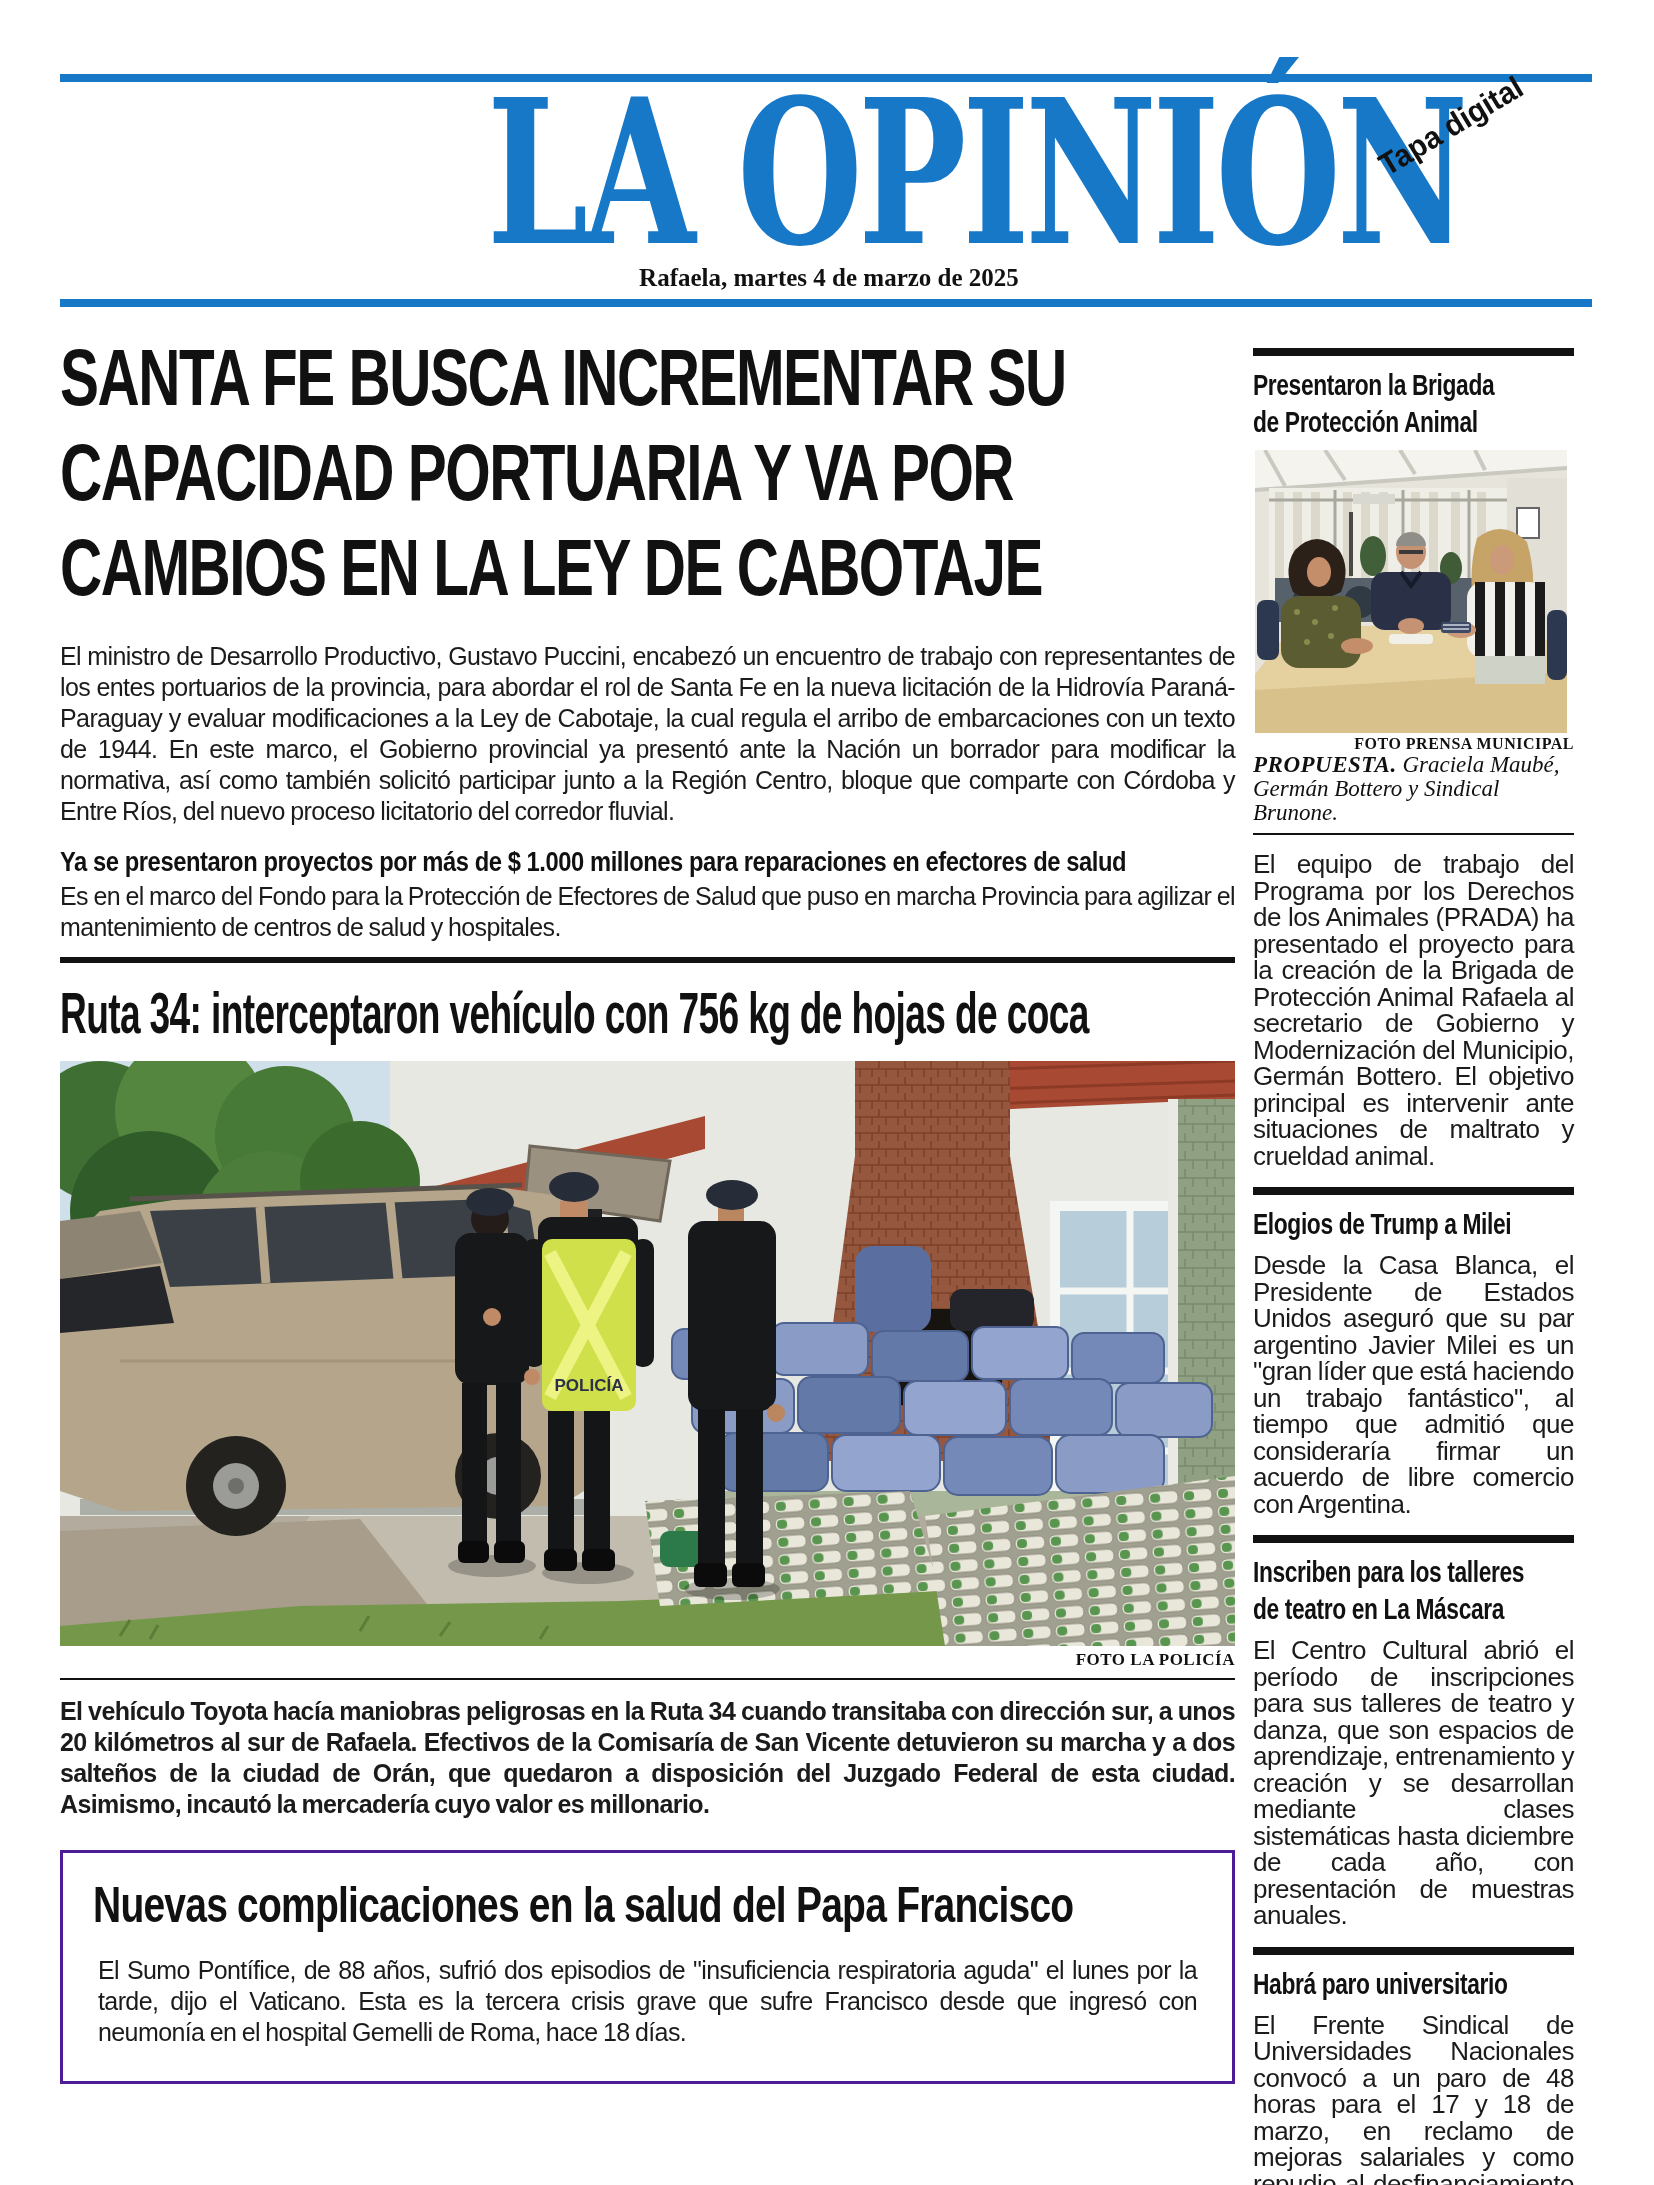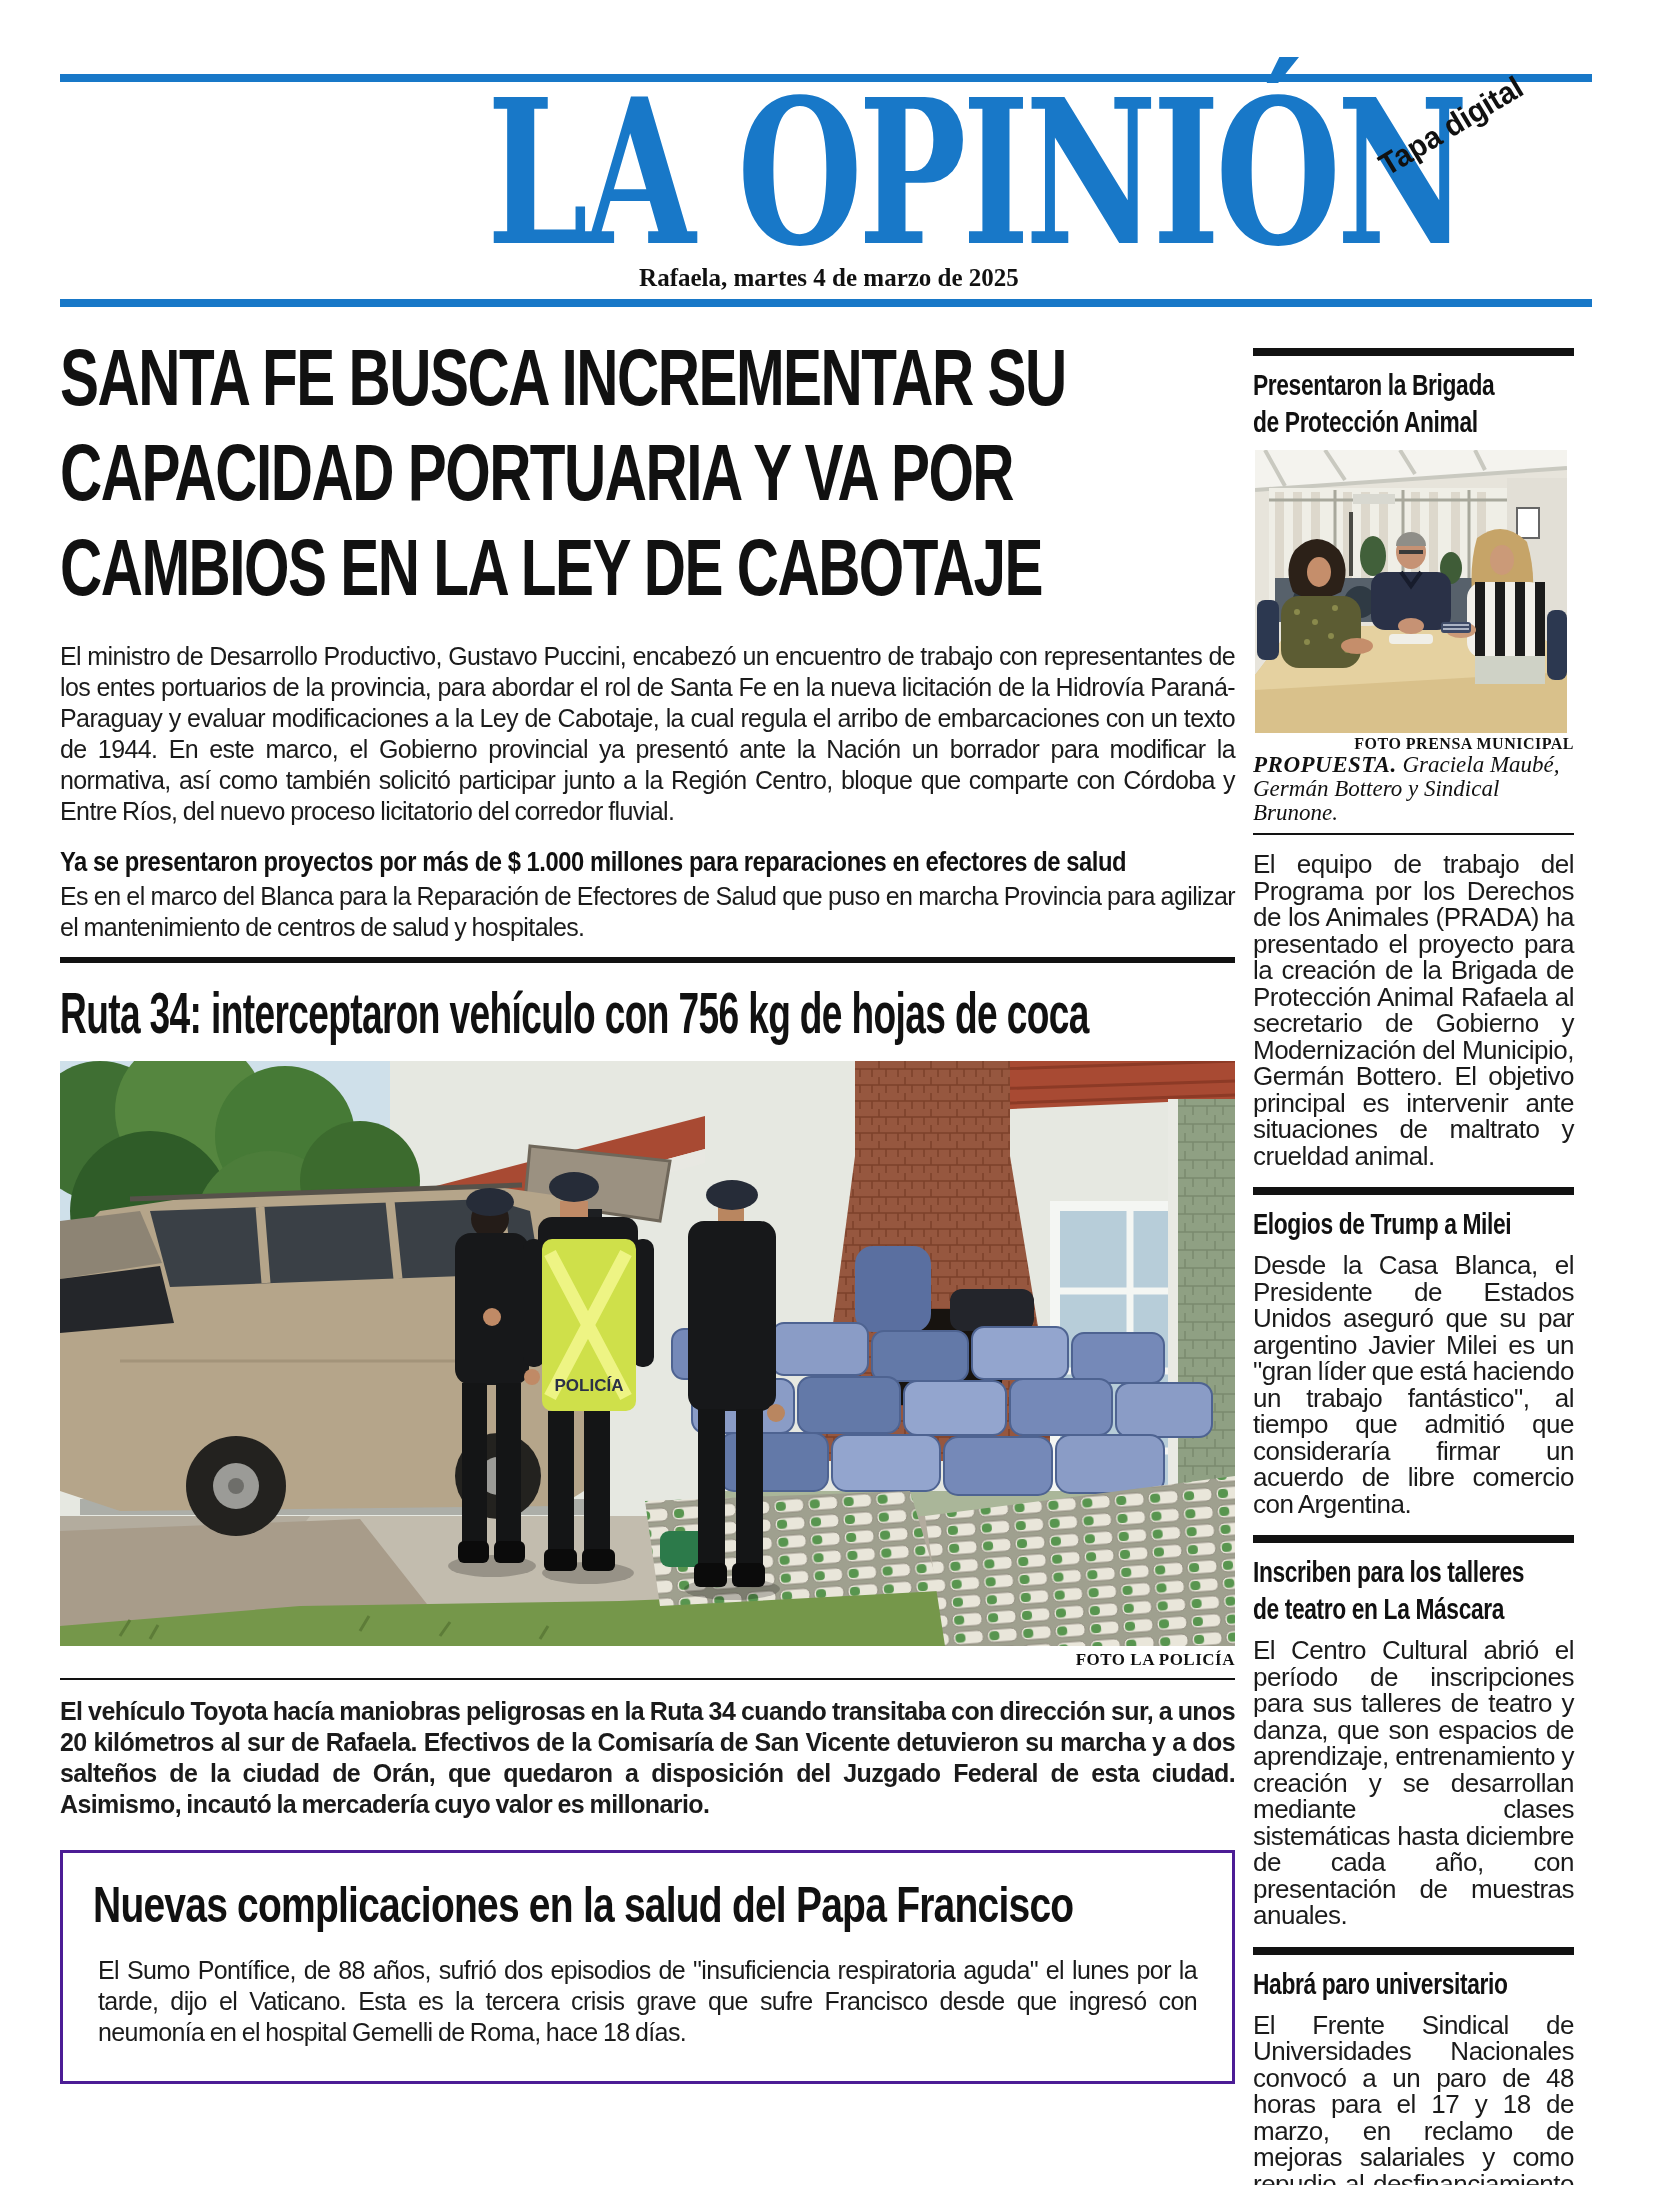--- a/index.html
+++ b/index.html
@@ -79,21 +79,21 @@
   <div class="dateline">Rafaela, martes 4 de marzo de 2025</div>
   <div id="rule-under-date" class="rule-blue"></div>
 
   <div class="main-col">
 
     <h1 class="lead">SANTA FE BUSCA INCREMENTAR SU
 CAPACIDAD PORTUARIA Y VA POR
 CAMBIOS EN LA LEY DE CABOTAJE</h1>
     <p class="body-txt lead-body">El ministro de Desarrollo Productivo, Gustavo Puccini, encabezó un encuentro de trabajo con representantes de los entes portuarios de la provincia, para abordar el rol de Santa Fe en la nueva licitación de la Hidrovía Paraná-Paraguay y evaluar modificaciones a la Ley de Cabotaje, la cual regula el arribo de embarcaciones con un texto de 1944. En este marco, el Gobierno provincial ya presentó ante la Nación un borrador para modificar la normativa, así como también solicitó participar junto a la Región Centro, bloque que comparte con Córdoba y Entre Ríos, del nuevo proceso licitatorio del corredor fluvial.</p>
     <h2 class="sub">Ya se presentaron proyectos por más de $ 1.000 millones para reparaciones en efectores de salud</h2>
-    <p class="body-txt sub-body">Es en el marco del Blanca para la Reparación de Efectores de Salud que puso en marcha Provincia para agilizar el mantenimiento de centros de salud y hospitales.</p>
+    <p class="body-txt sub-body">Es en el marco del Fondo para la Protección de Efectores de Salud que puso en marcha Provincia para agilizar el mantenimiento de centros de salud y hospitales.</p>
 
     <div class="rule-black"></div>
     <h2 class="ruta">Ruta 34: interceptaron vehículo con 756 kg de hojas de coca</h2>
 
     <svg class="photo-main" width="1175" height="585" viewBox="0 0 1175 585" xmlns="http://www.w3.org/2000/svg">
       <defs>
         <pattern id="pkg" width="34" height="18" patternUnits="userSpaceOnUse" patternTransform="rotate(-4)">
           <rect width="34" height="18" fill="#9fa08f"></rect>
           <rect x="1" y="2" width="30" height="13" rx="6" fill="#e9e6da" stroke="#8f8b7e" stroke-width="1"></rect>
           <rect x="3" y="4" width="10" height="9" rx="4" fill="#58954f"></rect>

